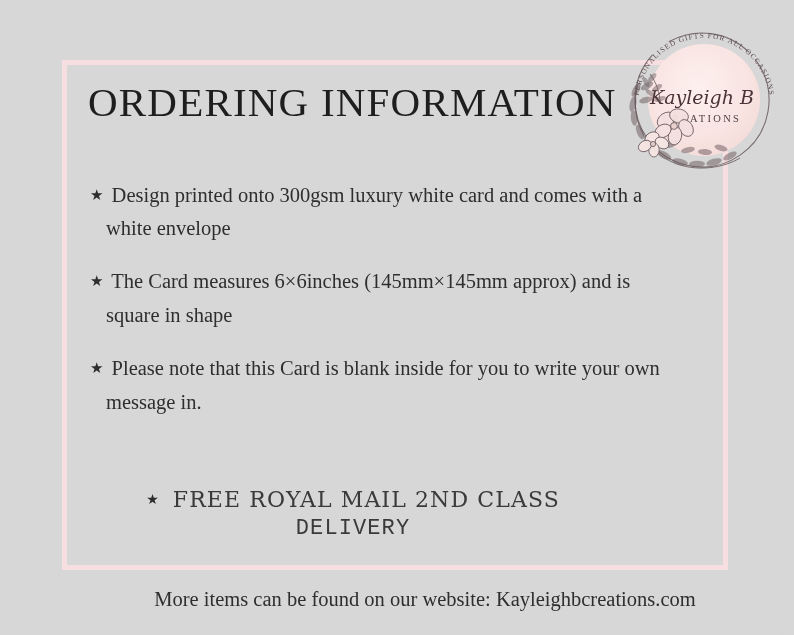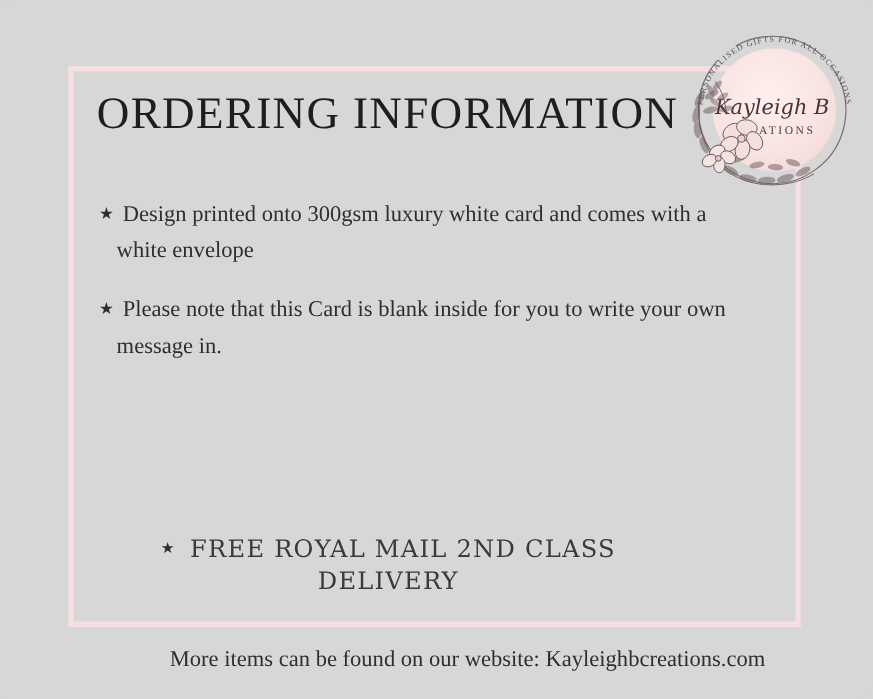--- a/index.html
+++ b/index.html
@@ -83,21 +83,21 @@
     letter-spacing: 1.1px;
     color: #3a3a3a;
     font-family: "DejaVu Serif", "Liberation Serif", serif;
     font-weight: 400;
   }
   #delivery .star {
     font-size: 14px;
     vertical-align: 3px;
     letter-spacing: 6px;
   }
-  .delivery-line2 { display: block; }
+  .delivery-line2 { display: block; font-family: Liberation Mono, monospace; }
 
   
   #footer {
     position: absolute;
     left: 0;
     top: 588px;
     width: 794px;
     text-align: center;
     font-size: 20.5px;
     color: #2e2e2e;
@@ -118,20 +118,21 @@
 <body>
 
 <div id="card">
 
   <div id="frame"></div>
 
   <div id="title">ORDERING INFORMATION</div>
 
   <div id="bullets">
     <p class="bullet"><span class="star">★</span> <span>Design printed onto 300gsm luxury white card and comes with a white envelope</span></p>
+    <p class="bullet"><span class="star">★</span> <span>The Card measures 6×6inches (145mm×145mm approx) and is square in shape</span></p>
     <p class="bullet"><span class="star">★</span> <span>Please note that this Card is blank inside for you to write your own message in.</span></p>
   </div>
 
   <div id="delivery">
     <span class="star">★</span> <span>FREE ROYAL MAIL 2ND CLASS</span>
     <span class="delivery-line2">DELIVERY</span>
   </div>
 
   <div id="footer">More items can be found on our website: Kayleighbcreations.com</div>
 

